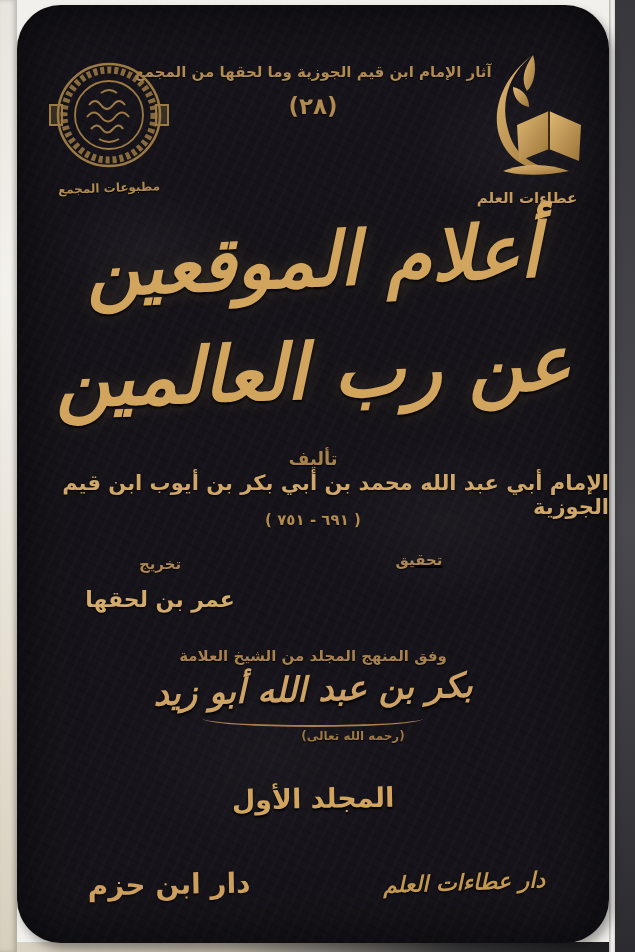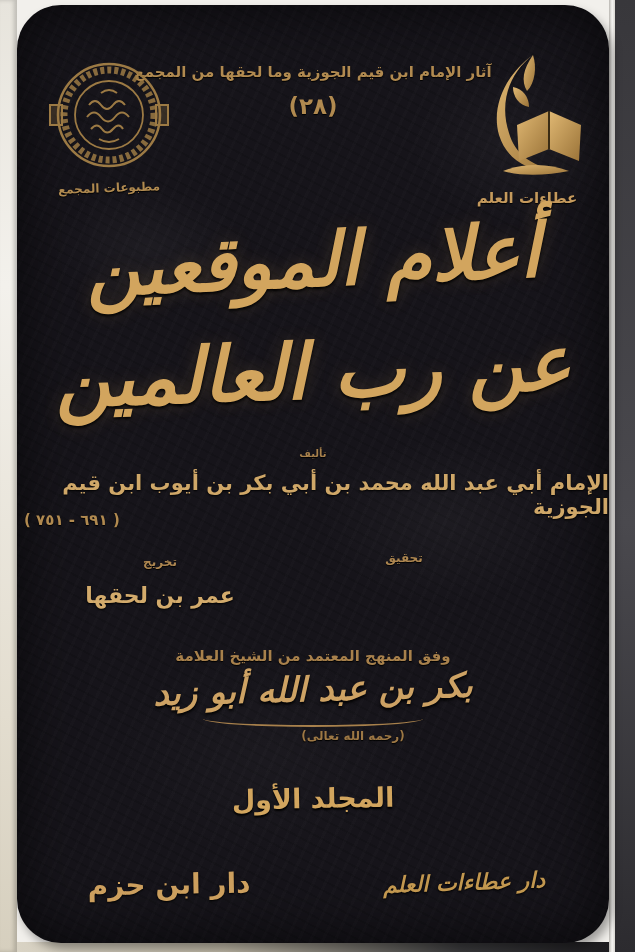--- a/index.html
+++ b/index.html
@@ -67,30 +67,30 @@
   .title-line{
     position:absolute;left:0;width:100%;text-align:center;
     color:#d2a55e;font-weight:bold;font-style:oblique;
     text-shadow:0 2px 3px rgba(0,0,0,.9), 0 0 18px rgba(210,165,94,.18);
     letter-spacing:-2px;
   }
   .title-1{top:212px;font-size:74px;transform:rotate(-2.5deg);}
   .title-2{top:322px;font-size:76px;transform:rotate(-2deg);}
   
   .author-label{position:absolute;top:443px;left:0;width:100%;text-align:center;
-    font-size:10px;font-weight:bold;color:#a8814c;text-shadow:0 1px 1px #000;}
+    font-size:18px;font-weight:bold;color:#a8814c;text-shadow:0 1px 1px #000;}
   .author-name{position:absolute;top:466px;left:0;width:100%;text-align:right;
     font-size:21px;font-weight:bold;color:#cfa768;text-shadow:0 1px 2px #000;}
-  .author-dates{position:absolute;top:506px;left:7px;width:100%;text-align:left;
+  .author-dates{position:absolute;top:506px;left:0;width:100%;text-align:center;
     font-size:15px;font-weight:bold;color:#b18a50;letter-spacing:2px;text-shadow:0 1px 1px #000;}
   
   .credit{position:absolute;text-align:center;}
-  .credit .label{font-size:12px;font-weight:bold;color:#ad8650;text-shadow:0 1px 1px #000;}
+  .credit .label{font-size:15px;font-weight:bold;color:#ad8650;text-shadow:0 1px 1px #000;}
   .credit .name{margin-top:14px;font-size:22px;font-weight:bold;color:#d3ab6c;text-shadow:0 1px 2px #000;}
-  .credit-tahqiq{top:546px;right:55px;width:300px;}
+  .credit-tahqiq{top:546px;right:40px;width:300px;text-decoration:underline;}
   .credit-takhrij{top:550px;left:38px;width:210px;}
   
   .method-line{position:absolute;top:642px;left:0;width:100%;text-align:center;
     font-size:15px;font-weight:bold;color:#a8814c;text-shadow:0 1px 1px #000;}
   .sheikh-name{position:absolute;top:664px;left:0;width:100%;text-align:center;
     font-size:34px;font-weight:bold;font-style:oblique;color:#cda264;
     text-shadow:0 2px 3px #000;transform:rotate(-1.5deg);}
   .sheikh-underline{position:absolute;top:712px;left:186px;width:220px;height:8px;
     border-bottom:2px solid #a8814c;border-radius:0 0 60% 60%/0 0 100% 100%;}
   .sheikh-honorific{position:absolute;top:724px;left:0;width:100%;text-align:center;
@@ -164,21 +164,21 @@
   <div class="author-dates">( ٦٩١ - ٧٥١ )</div>
 
   <div class="credit credit-tahqiq">
     <div class="label">تحقيق</div>
   </div>
   <div class="credit credit-takhrij">
     <div class="label">تخريج</div>
     <div class="name">عمر بن لحقها</div>
   </div>
 
-  <div class="method-line">وفق المنهج المعتمد من الشيخ العلامة</div>
+  <div class="method-line">وفق المنهج المجلد من الشيخ العلامة</div>
   <div class="sheikh-name">بكر بن عبد الله أبو زيد</div>
   <div class="sheikh-underline"></div>
   <div class="sheikh-honorific">(رحمه الله تعالى)</div>
 
   <div class="volume">المجلد الأول</div>
 
   <div class="pub pub-left">دار ابن حزم</div>
   <div class="pub pub-right">دار عطاءات العلم</div>
 </div>
 

